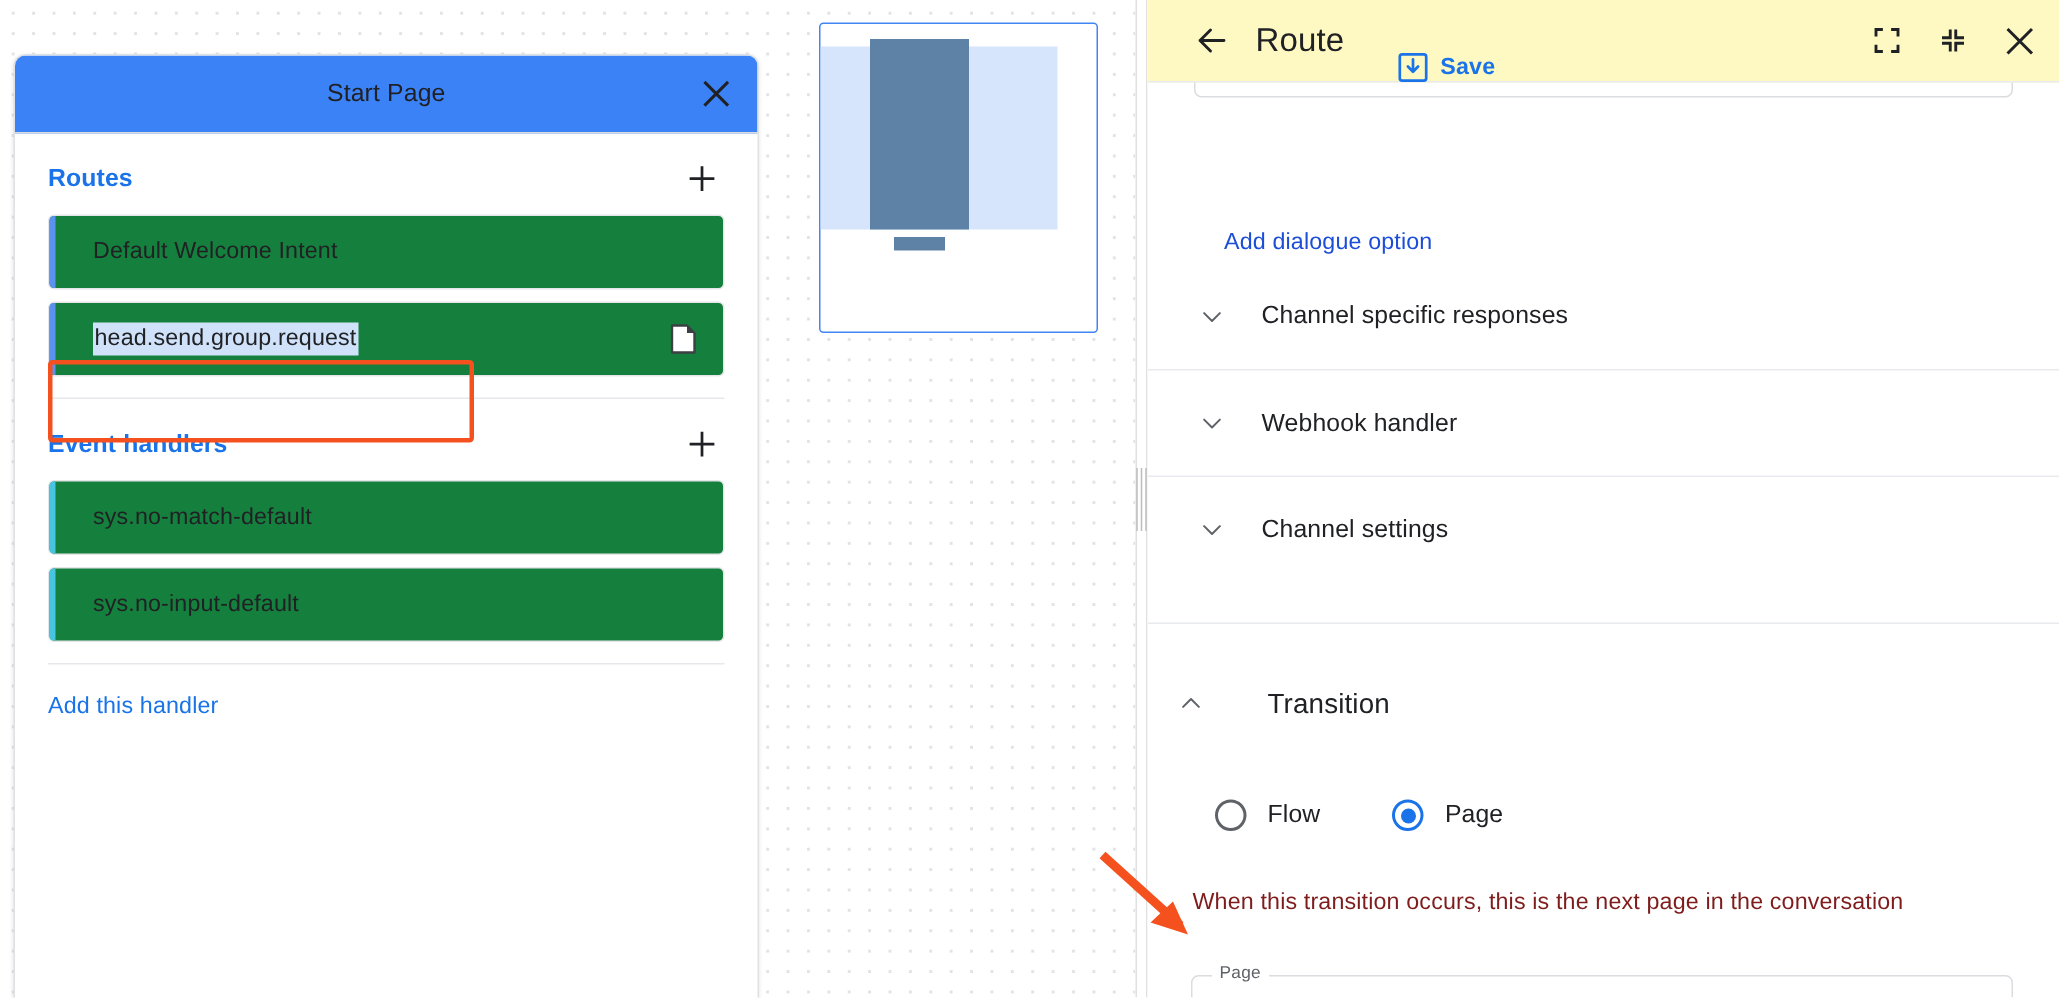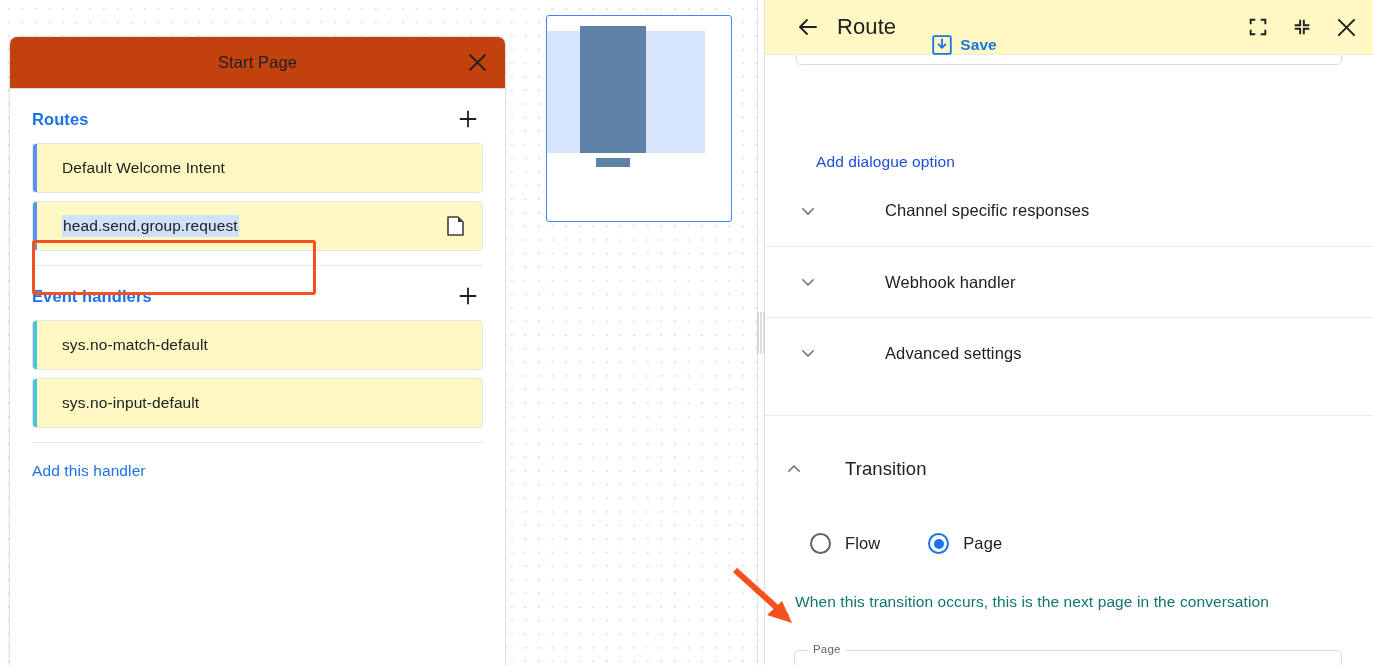--- a/index.html
+++ b/index.html
@@ -35,21 +35,21 @@
     width: 497px; height: 700px;
     background: #ffffff;
     border: 1px solid #dfe1e5;
     border-radius: 8px 8px 0 0;
     box-shadow: 0 1px 3px rgba(60,64,67,.14);
     overflow: hidden;
   }
   .panel-header {
     position: relative;
     height: 52px;
-    background: #c2410c;
+    background: #3b82f6;
     border-bottom: 1px solid #dadce0;
     display: flex;
     align-items: center;
     justify-content: center;
   }
   .panel-title {
     font-size: 16.5px;
     color: #202124;
     letter-spacing: .1px;
   }
@@ -79,21 +79,21 @@
     display: flex; align-items: center; justify-content: center;
     cursor: pointer;
     color: #202124;
   }
 
   .row-card {
     position: relative;
     height: 50px;
     border: 1px solid #e4e6e9;
     border-radius: 4px;
-    background: #fef9c3;
+    background: #15803d;
     margin-bottom: 8px;
     display: flex;
     align-items: center;
     cursor: pointer;
   }
   .row-card .accent {
     position: absolute;
     left: 0; top: 0; bottom: 0;
     width: 4px;
     border-radius: 3px 0 0 3px;
@@ -253,21 +253,20 @@
   }
 
   .collapse-row {
     position: absolute;
     left: 0; width: 608px;
     height: 71px;
     display: flex; align-items: center;
     padding-left: 32px;
     cursor: pointer;
     border-top: 1px solid #e8eaed;
-    gap: 44px;
   }
   .collapse-row.first { border-top: none; }
   .collapse-row .chev {
     width: 22px; height: 22px;
     display: flex; align-items: center; justify-content: center;
     margin-right: 22px;
   }
   .collapse-label { font-size: 16.5px; color: #202124; letter-spacing:.1px; }
 
   .sec-divider {
@@ -303,21 +302,21 @@
     transform: translate(-50%,-50%);
     width: 10px; height: 10px; border-radius: 50%;
     background: #1a73e8;
   }
   .radio-label { font-size: 16.5px; color: #202124; letter-spacing:.1px; }
 
   .helper-text {
     position: absolute;
     left: 30px; top: 538px;
     font-size: 15.5px;
-    color: #0f766e;
+    color: #7f1d1d;
     letter-spacing: .1px;
   }
 
   .select-field {
     position: absolute;
     left: 29px; top: 595px;
     width: 548px; height: 54px;
     border: 1px solid #dadce0;
     border-radius: 5px;
     background: #ffffff;
@@ -493,21 +492,21 @@
         </span>
         <span class="collapse-label">Webhook handler</span>
       </div>
 
       <div class="collapse-row" style="top:262px;">
         <span class="chev">
           <svg width="18" height="18" viewBox="0 0 24 24">
             <path d="M5 9 L12 16 L19 9" stroke="#5f6368" stroke-width="1.8" fill="none" stroke-linecap="round" stroke-linejoin="round"></path>
           </svg>
         </span>
-        <span class="collapse-label">Advanced settings</span>
+        <span class="collapse-label">Channel settings</span>
       </div>
 
       <div class="sec-divider" style="top:360px;"></div>
 
       <div class="transition-head">
         <span class="chev">
           <svg width="18" height="18" viewBox="0 0 24 24">
             <path d="M5 15 L12 8 L19 15" stroke="#5f6368" stroke-width="1.8" fill="none" stroke-linecap="round" stroke-linejoin="round"></path>
           </svg>
         </span>

